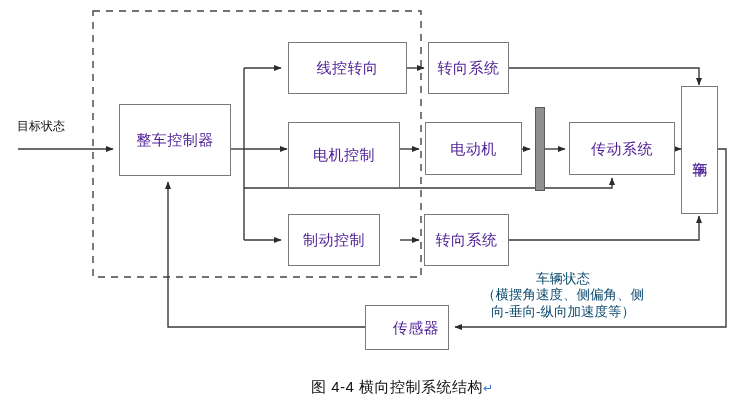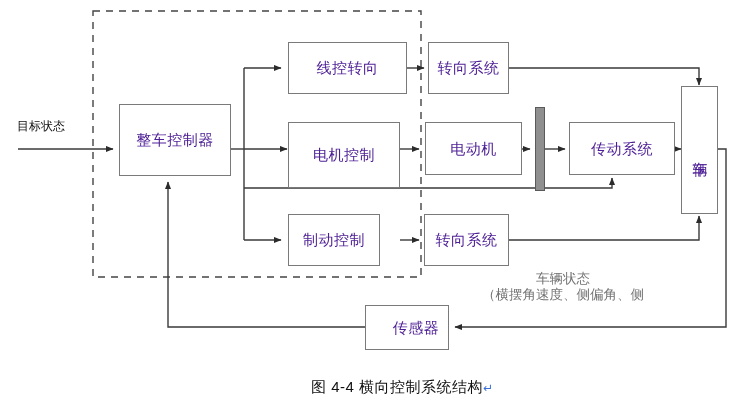--- a/index.html
+++ b/index.html
@@ -11,21 +11,21 @@
 
   .node{position:absolute;box-sizing:border-box;border:1.3px solid #7a7a7a;
         background:#ffffff;display:flex;align-items:center;justify-content:center;
         text-align:center;line-height:1.15;color:#4c1d95;}
   .node span{display:block;}
   .n-label{font-size:15px;letter-spacing:0.5px;}
   .n-label-v{font-size:15px;letter-spacing:1px;writing-mode:vertical-rl;
              text-orientation:upright;line-height:1.25;}
 
   .freetext{position:absolute;font-size:12px;color:#111;white-space:nowrap;}
-  .ann{position:absolute;font-size:13.5px;color:#737373;text-align:center;
+  .ann{position:absolute;font-size:13.5px;color:#0c4a6e;text-align:center;
        line-height:1.22;white-space:nowrap;}
   .caption{position:absolute;font-size:15px;color:#111;white-space:nowrap;
            letter-spacing:0.5px;margin-left:33px;}
   .pilcrow{color:#3a6fd8;font-size:12px;}
 
   .clutch{position:absolute;background:#8f8f8f;border:1.2px solid #5a5a5a;}
 </style>
 </head>
 <body>
 
@@ -117,19 +117,20 @@
     <span class="n-label">传感器</span>
   </div>
 
   <div class="clutch" style="left:535px;top:107px;width:8px;height:82px;"></div>
 
   <div class="freetext" style="left:17px;top:118px;">目标状态</div>
 
   <div class="ann" style="left:458px;top:271px;width:210px;">
     <div>车辆状态</div>
     <div>（横摆角速度、侧偏角、侧</div>
+    <div>向-垂向-纵向加速度等）</div>
   </div>
 
   <div class="caption" style="left:278px;top:378px;">
     <span>图 4-4 横向控制系统结构</span><span class="pilcrow">↵</span>
   </div>
 
 </div>
 
 </body></html>

